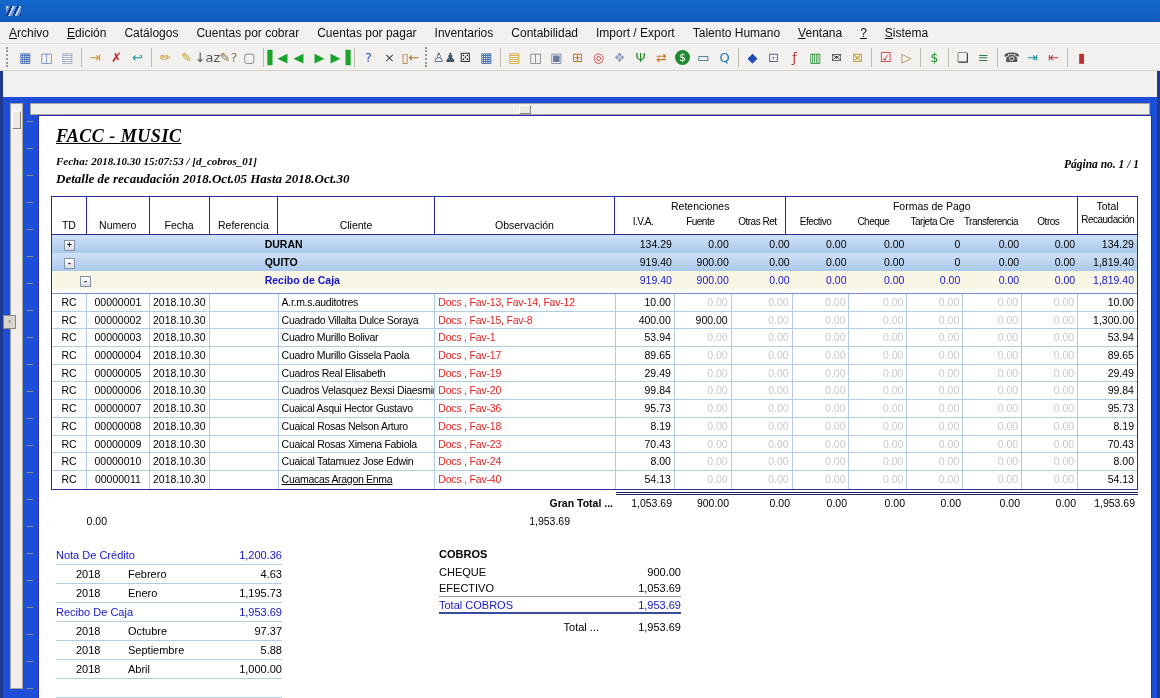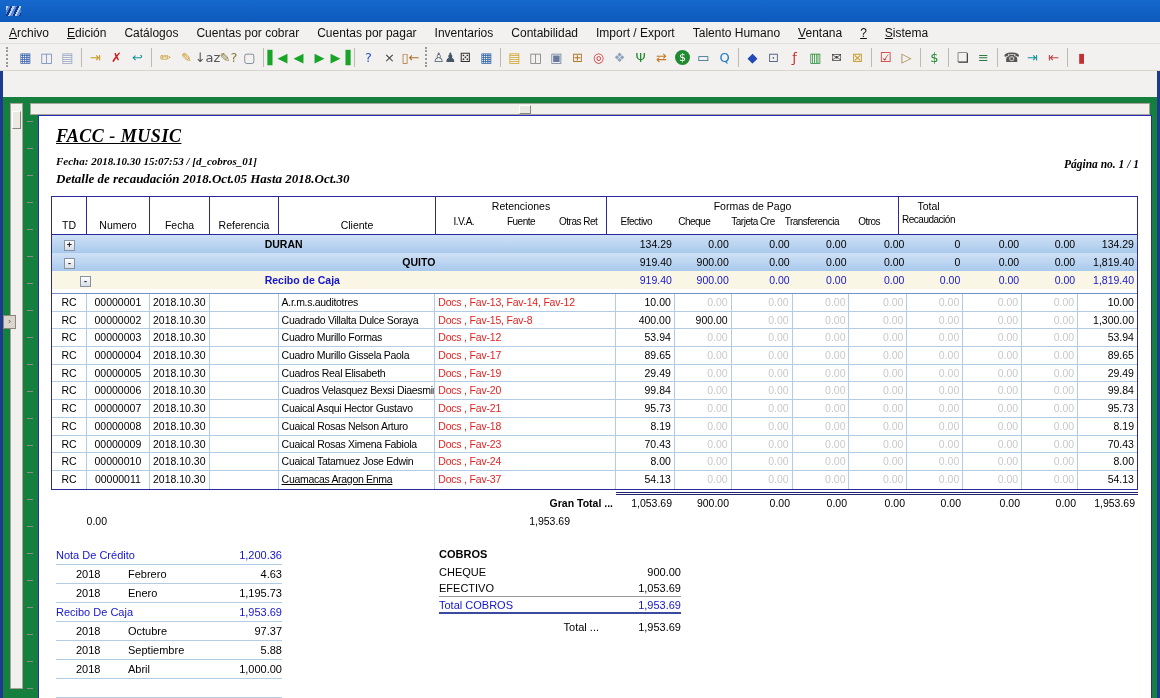--- a/index.html
+++ b/index.html
@@ -25,21 +25,21 @@
            font-size:11px; line-height:15px; text-align:center; display:inline-block; }
 
   
   .mdi { position:absolute; top:71px; left:0; right:0; bottom:0;
          border-left:3px solid #1e3a8f; border-right:3px solid #1e3a8f; }
   .doc-titlebar { height:26px; background:linear-gradient(#bad0e9,#a6c3e2); display:flex;
                   align-items:center; padding:0 8px; font-size:12px; color:#0d1f46;
                   border-bottom:1px solid #8aa6c6; }
   .doc-logo { width:16px; height:10px; margin-right:7px;
               background:repeating-linear-gradient(115deg,#e8f0fa 0 2px,#4a7ad0 2px 4px,#16307c 4px 6px); }
-  .viewport { position:absolute; top:26px; left:0; right:0; bottom:0; background:#15803d; overflow:hidden; }
+  .viewport { position:absolute; top:26px; left:0; right:0; bottom:0; background:#1d4ed8; overflow:hidden; }
 
   .h-track { position:absolute; left:27px; top:6px; width:1120px; height:12px;
              background:#f2f0ec; border:1px solid #a8a49c; }
   .h-thumb { position:absolute; left:488px; top:1px; width:12px; height:9px; background:#ece9e2;
              border:1px solid #8a877f; border-top-color:#fff; border-left-color:#fff; }
   .h-ticks { position:absolute; left:60px; top:21px; width:1085px; height:6px;
              background:repeating-linear-gradient(90deg,#8f8c85 0 1px,transparent 1px 27px); }
   .v-track { position:absolute; left:7px; top:6px; width:13px; height:586px;
              background:#f2f0ec; border:1px solid #a8a49c; }
   .v-thumb { position:absolute; left:1px; top:7px; width:9px; height:18px; background:#ece9e2;
@@ -307,20 +307,21 @@
       <div class="rpage">Página no. 1 / 1</div>
 
       <div class="rtable">
         <div class="thead hdrbottom">
             <div style="display: flex;">
               <div class="hcell" style="width: 35px; height: 37px;">TD</div>
               <div class="hcell" style="width: 63px; height: 37px;">Numero</div>
               <div class="hcell" style="width: 60px; height: 37px;">Fecha</div>
               <div class="hcell" style="width: 69px; height: 37px;">Referencia</div>
               <div class="hcell" style="width: 157px; height: 37px;">Cliente</div>
+              <div class="hcell" style="width: 181px; height: 37px;">Observación</div>
               <div style="width: 171px; border-right: 1px solid rgb(42, 42, 156);">
                 <div class="hspan">Retenciones</div>
                 <div style="display: flex;">
                   <div class="sub" style="width: 56px; padding-top: 4px;">I.V.A.</div>
                   <div class="sub" style="width: 59px; padding-top: 4px;">Fuente</div>
                   <div class="sub" style="width: 56px; padding-top: 4px;">Otras Ret</div>
                 </div>
               </div>
               <div style="width: 292px; border-right: 1px solid rgb(42, 42, 156);">
                 <div class="hspan">Formas de Pago</div>
@@ -352,21 +353,21 @@
               <div class="cell num" style="width: 58px;">0.00</div>
               <div class="cell num" style="width: 56px;">0</div>
               <div class="cell num" style="width: 59px;">0.00</div>
               <div class="cell num" style="width: 56px;">0.00</div>
               <div class="cell num" style="width: 59px;">134.29</div>
             </div>
             <div class="grow lvl1">
               <div style="width: 35px; text-align: center;"><div class="exp" style="display: inline-block;">-</div></div>
               <div style="width: 63px;"></div>
               <div style="width: 60px;"></div>
-              <div class="gname" style="width: 226px; text-align: right;">QUITO</div>
+              <div class="gname" style="width: 226px;">QUITO</div>
               <div style="width: 181px;"></div>
               <div class="cell num" style="width: 59px;">919.40</div>
               <div class="cell num" style="width: 57px;">900.00</div>
               <div class="cell num" style="width: 61px;">0.00</div>
               <div class="cell num" style="width: 57px;">0.00</div>
               <div class="cell num" style="width: 58px;">0.00</div>
               <div class="cell num" style="width: 56px;">0</div>
               <div class="cell num" style="width: 59px;">0.00</div>
               <div class="cell num" style="width: 56px;">0.00</div>
               <div class="cell num" style="width: 59px;">1,819.40</div>
@@ -421,22 +422,22 @@
               <div class="cell vgrid num zero" style="width: 56px;">0.00</div>
               <div class="cell vgrid num zero" style="width: 59px;">0.00</div>
               <div class="cell vgrid num zero" style="width: 56px;">0.00</div>
               <div class="cell num" style="width: 59px;">1,300.00</div>
             </div>
             <div class="trow">
               <div class="cell vgrid ctr" style="width: 35px;">RC</div>
               <div class="cell vgrid ctr" style="width: 63px;">00000003</div>
               <div class="cell vgrid ctr" style="width: 60px;">2018.10.30</div>
               <div class="cell vgrid" style="width: 69px;"></div>
-              <div class="cell vgrid tight" style="width: 157px;">Cuadro Murillo Formas</div>
-              <div class="cell vgrid red" style="width: 181px;">Docs , Fav-12</div>
+              <div class="cell vgrid tight" style="width: 157px;">Cuadro Murillo Bolivar</div>
+              <div class="cell vgrid red" style="width: 181px;">Docs , Fav-1</div>
               <div class="cell vgrid num" style="width: 59px;">53.94</div>
               <div class="cell vgrid num zero" style="width: 57px;">0.00</div>
               <div class="cell vgrid num zero" style="width: 61px;">0.00</div>
               <div class="cell vgrid num zero" style="width: 57px;">0.00</div>
               <div class="cell vgrid num zero" style="width: 58px;">0.00</div>
               <div class="cell vgrid num zero" style="width: 56px;">0.00</div>
               <div class="cell vgrid num zero" style="width: 59px;">0.00</div>
               <div class="cell vgrid num zero" style="width: 56px;">0.00</div>
               <div class="cell num" style="width: 59px;">53.94</div>
             </div>
@@ -490,21 +491,21 @@
               <div class="cell vgrid num zero" style="width: 59px;">0.00</div>
               <div class="cell vgrid num zero" style="width: 56px;">0.00</div>
               <div class="cell num" style="width: 59px;">99.84</div>
             </div>
             <div class="trow">
               <div class="cell vgrid ctr" style="width: 35px;">RC</div>
               <div class="cell vgrid ctr" style="width: 63px;">00000007</div>
               <div class="cell vgrid ctr" style="width: 60px;">2018.10.30</div>
               <div class="cell vgrid" style="width: 69px;"></div>
               <div class="cell vgrid tight" style="width: 157px;">Cuaical Asqui Hector Gustavo</div>
-              <div class="cell vgrid red" style="width: 181px;">Docs , Fav-21</div>
+              <div class="cell vgrid red" style="width: 181px;">Docs , Fav-36</div>
               <div class="cell vgrid num" style="width: 59px;">95.73</div>
               <div class="cell vgrid num zero" style="width: 57px;">0.00</div>
               <div class="cell vgrid num zero" style="width: 61px;">0.00</div>
               <div class="cell vgrid num zero" style="width: 57px;">0.00</div>
               <div class="cell vgrid num zero" style="width: 58px;">0.00</div>
               <div class="cell vgrid num zero" style="width: 56px;">0.00</div>
               <div class="cell vgrid num zero" style="width: 59px;">0.00</div>
               <div class="cell vgrid num zero" style="width: 56px;">0.00</div>
               <div class="cell num" style="width: 59px;">95.73</div>
             </div>
@@ -558,21 +559,21 @@
               <div class="cell vgrid num zero" style="width: 59px;">0.00</div>
               <div class="cell vgrid num zero" style="width: 56px;">0.00</div>
               <div class="cell num" style="width: 59px;">8.00</div>
             </div>
             <div class="trow">
               <div class="cell vgrid ctr" style="width: 35px;">RC</div>
               <div class="cell vgrid ctr" style="width: 63px;">00000011</div>
               <div class="cell vgrid ctr" style="width: 60px;">2018.10.30</div>
               <div class="cell vgrid" style="width: 69px;"></div>
               <div class="cell vgrid tight" style="width: 157px; text-decoration: underline;">Cuamacas Aragon Enma</div>
-              <div class="cell vgrid red" style="width: 181px;">Docs , Fav-37</div>
+              <div class="cell vgrid red" style="width: 181px;">Docs , Fav-40</div>
               <div class="cell vgrid num" style="width: 59px;">54.13</div>
               <div class="cell vgrid num zero" style="width: 57px;">0.00</div>
               <div class="cell vgrid num zero" style="width: 61px;">0.00</div>
               <div class="cell vgrid num zero" style="width: 57px;">0.00</div>
               <div class="cell vgrid num zero" style="width: 58px;">0.00</div>
               <div class="cell vgrid num zero" style="width: 56px;">0.00</div>
               <div class="cell vgrid num zero" style="width: 59px;">0.00</div>
               <div class="cell vgrid num zero" style="width: 56px;">0.00</div>
               <div class="cell num" style="width: 59px;">54.13</div>
             </div>

